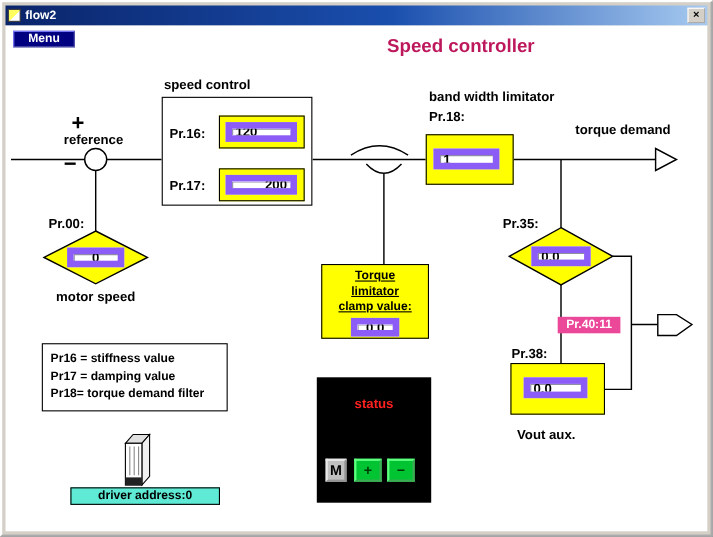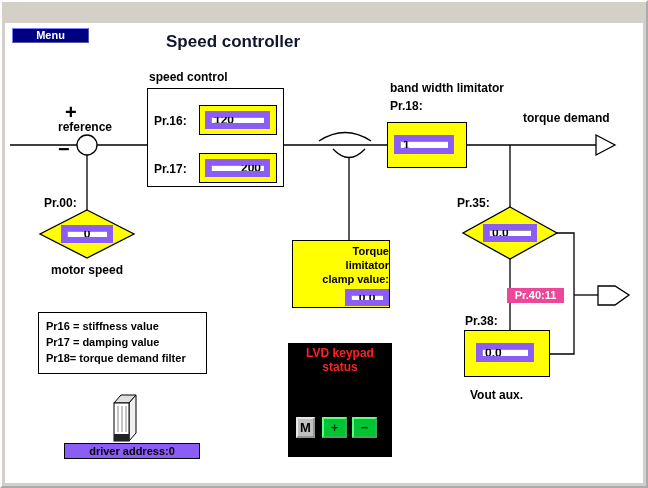--- a/index.html
+++ b/index.html
@@ -13,52 +13,57 @@
               border:1px solid #404040; }
   .title { color:#fff; font-size:11px; font-weight:bold; }
   .close-btn { margin-left:auto; width:16px; height:14px; background:#d4d0c8;
                border:1px outset #fff; font-size:10px; line-height:11px; text-align:center;
                font-weight:bold; color:#000; }
   .client { position:absolute; left:3px; top:21px; width:calc(100% - 6px); height:calc(100% - 24px);
             background:#fff; z-index:0; }
   svg.overlay { position:absolute; left:0; top:0; z-index:1; pointer-events:none; }
   .el { position:absolute; z-index:2; }
   .lbl { font-size:12px; font-weight:bold; color:#000; white-space:nowrap; }
-  .menu-btn { left:10px; top:26px; width:77px; height:15px; background:#000080; color:#fff;
+  .menu-btn { left:10px; top:26px; width:56px; height:15px; background:#000080; color:#fff;
               font-size:11px; font-weight:bold; text-align:center; line-height:13px;
               border:1px outset #8080ff; }
-  .page-title { left:164px; top:30px; width:320px; text-align:left; color:#0f172a;
+  .page-title { left:164px; top:30px; width:320px; text-align:right; color:#be185d;
                 font-size:17px; font-weight:bold; }
   .box  { border:1px solid #000; background:#fff; }
-  .gbox { border:1px solid #000; background:#8b5cf6; }
+  .gbox { border:1px solid #000; background:#5eead4; }
   .ybox { border:1px solid #000; background:#ffff00; }
   .inp { background:#fff; border:6px solid #8b5cf6; box-shadow:inset 1px 1px 0 #9090a0;
          font-size:12px; font-weight:bold; color:#000; padding:0 3px;
          font-family:"Liberation Sans", sans-serif; }
   .sign { font-size:20px; font-weight:bold; color:#000; line-height:18px; }
   .redbox { background:#ec4899; color:#fff; font-size:11px; font-weight:bold;
             text-align:center; line-height:15px; }
   .infobox { padding:5px 7px; font-size:11px; font-weight:bold; line-height:16px; }
   .keypad { background:#000; }
   .kp-txt { width:104px; text-align:center; color:#ff2020; font-size:12px; font-weight:bold; }
   .idle-box { background:#7a1e1e; color:#ff2222; font-size:13px; font-weight:bold;
               text-align:center; line-height:21px; }
   .kp-btn { font-weight:bold; text-align:center; line-height:17px; font-size:13px;
             border:2px outset #e8e8e8; color:#000; }
   .kp-m { background:#c0c0c0; }
   .kp-green { background:#00c432; border:2px outset #60ff80; color:#003800; }
-  .torque-box { display:flex; flex-direction:column; align-items:flex-end; padding-top:3px; }
+  .torque-box { display:flex; flex-direction:column; align-items:center; padding-top:3px;text-decoration:underline; }
   .torque-box .tl { font-size:11px; font-weight:bold; line-height:14px; }
   .torque-box input { margin-top:3px; width:44px; height:17px; text-align:center; }
 </style>
 </head>
 <body>
 
 <div class="window">
 
+  <div class="titlebar">
+    <div class="app-icon"></div>
+    <span class="title">flow2</span>
+    <div class="close-btn">×</div>
+  </div>
 
   <div class="client"></div>
 
   <svg class="overlay" width="648" height="488" viewBox="0 0 648 488">
     <g stroke="#000" stroke-width="1.3" fill="none">
       <line x1="8" y1="143" x2="75" y2="143"></line>
       <line x1="95" y1="143" x2="145" y2="143"></line>
       <line x1="282" y1="143" x2="385" y2="143"></line>
       <line x1="465" y1="143" x2="594" y2="143"></line>
       <line x1="508" y1="143" x2="508" y2="206"></line>
@@ -133,19 +138,18 @@
   <div class="el box infobox" style="left:36px; top:310px; width:169px; height:62px;">
     <div>Pr16 = stiffness value</div>
     <div>Pr17 = damping value</div>
     <div>Pr18= torque demand filter</div>
   </div>
 
   <div class="el gbox" style="left:62px; top:441px; width:136px; height:16px; text-align:center;
        font-size:11px; font-weight:bold; line-height:14px;">driver address:0</div>
 
   <div class="el keypad" style="left:286px; top:341px; width:104px; height:114px;"></div>
-  <div class="el kp-txt" style="left:286px; top:344px;">LVD keypad</div>
   <div class="el kp-txt" style="left:286px; top:358px;">status</div>
   <div class="el kp-btn kp-m" style="left:294px; top:415px; width:19px; height:21px;">M</div>
   <div class="el kp-btn kp-green" style="left:320px; top:415px; width:25px; height:21px;">+</div>
   <div class="el kp-btn kp-green" style="left:350px; top:415px; width:25px; height:21px;">−</div>
 
 </div>
 
 </body></html>

